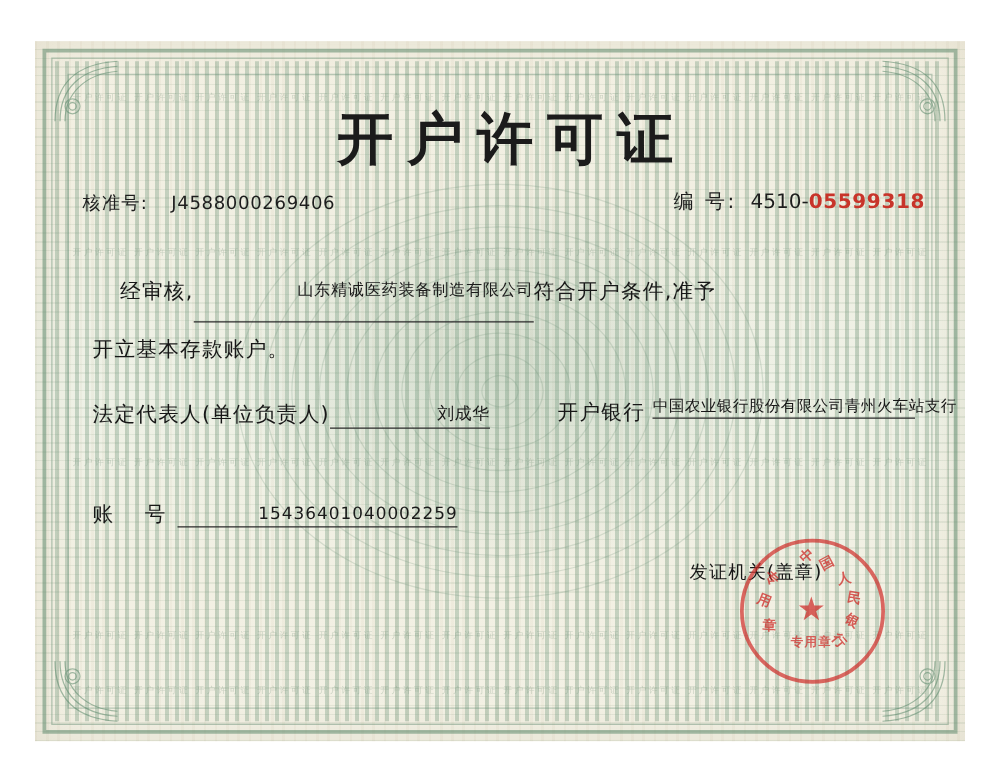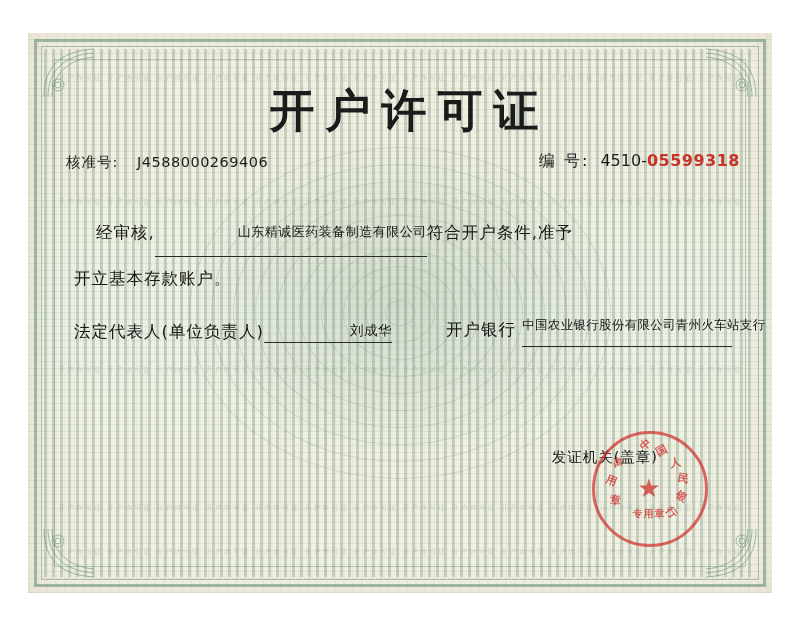--- a/index.html
+++ b/index.html
@@ -215,21 +215,21 @@
     display: inline-block;
     width: 210px;
     vertical-align: top;
     position: relative;
     top: -3px;
     font-size: 12.5px;
     letter-spacing: 0.3px;
     line-height: 17px;
     text-align: left;
     border-bottom: 1px solid #2a2a2a;
-    padding-bottom: 13px;
+    padding-bottom: 1px;
   }
 
   .row-account {
     position: absolute;
     left: 46px;
     top: 368px;
     font-size: 16.5px;
     color: #171717;
     letter-spacing: 1px;
     white-space: nowrap;
@@ -405,20 +405,23 @@
 
       <div class="row-rep">
         <span>法定代表人(单位负责人)</span><span class="fill fill-rep"><span class="hand">刘成华</span></span>
       </div>
 
       <div class="row-bank">
         <span>开户银行</span>
         <span class="bank-name">中国农业银行股份有限公司青州火车站支行</span>
       </div>
 
+      <div class="row-account">
+        <span class="label">账  号</span><span class="fill fill-account"><span class="hand">15436401040002259</span></span>
+      </div>
 
       <div class="issuer">发证机关(盖章)</div>
 
 
       <div class="seal">
         <div class="seal-ring"></div>
         <div class="seal-star">★</div>
         <div class="seal-char" style="left:50px; top:8px;  transform:rotate(-42deg);">中</div>
         <div class="seal-char" style="left:66px; top:14px; transform:rotate(-28deg);">国</div>
         <div class="seal-char" style="left:80px; top:26px; transform:rotate(-10deg);">人</div>

